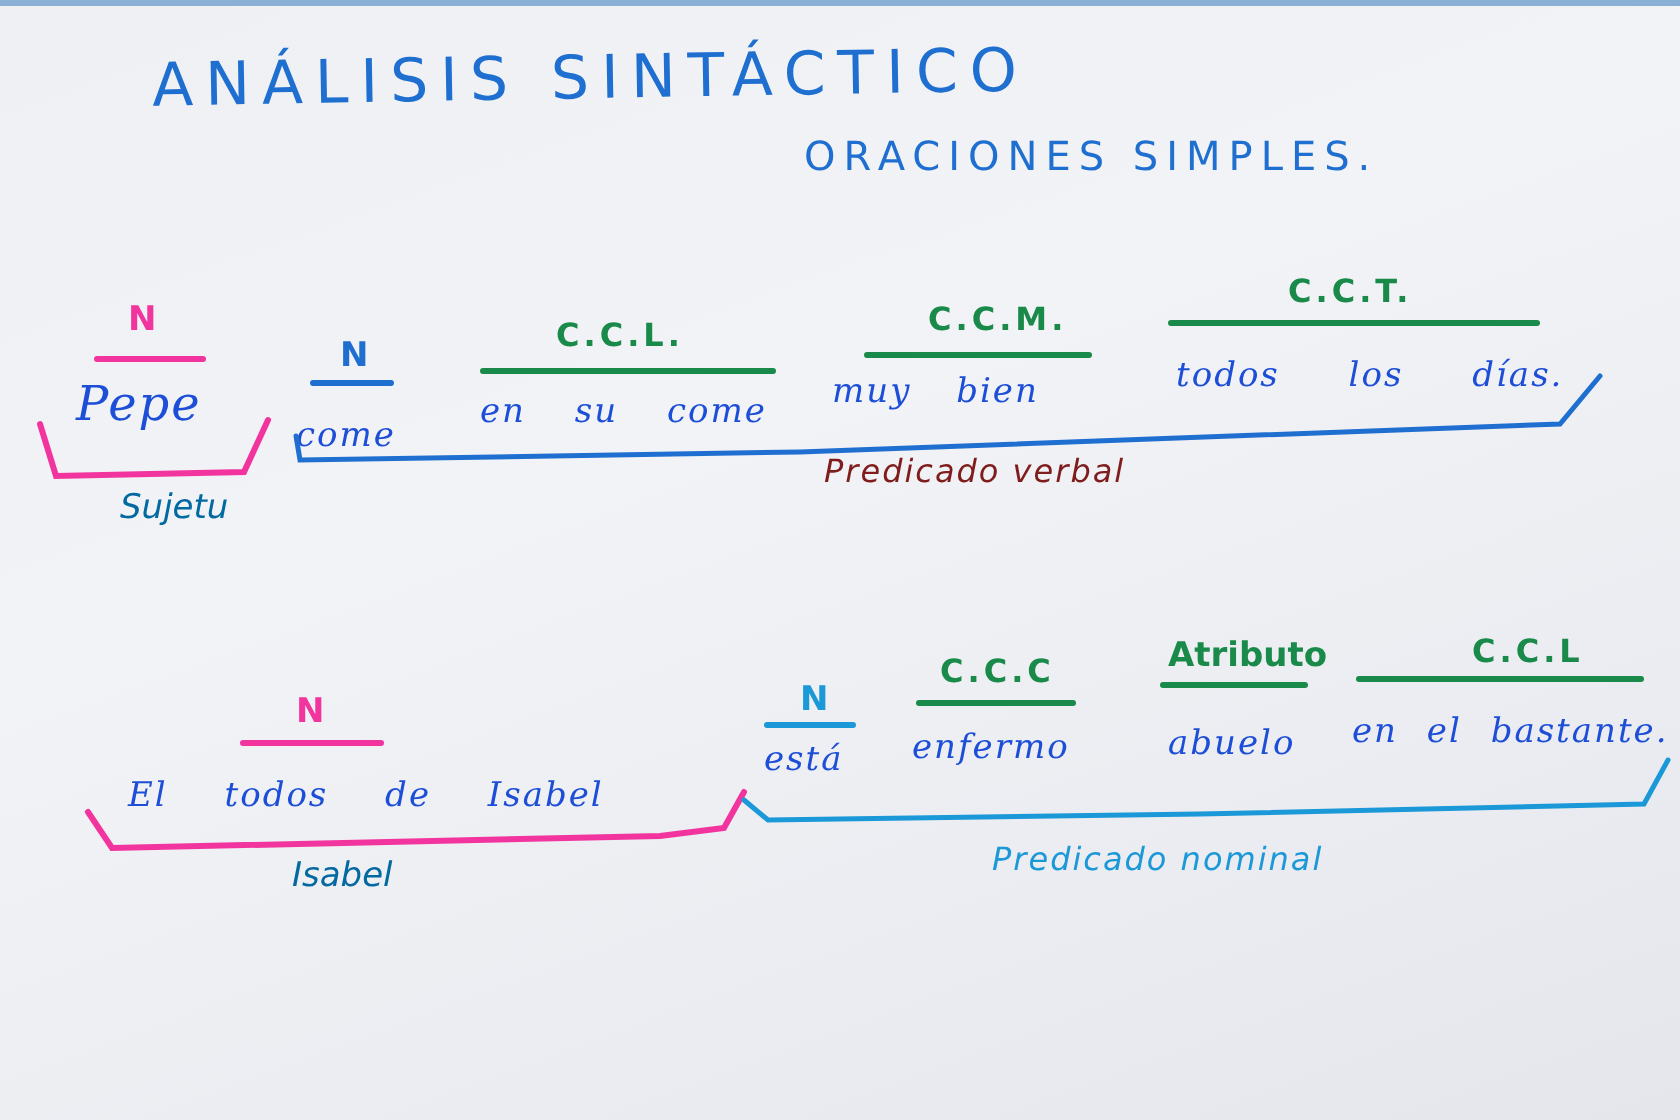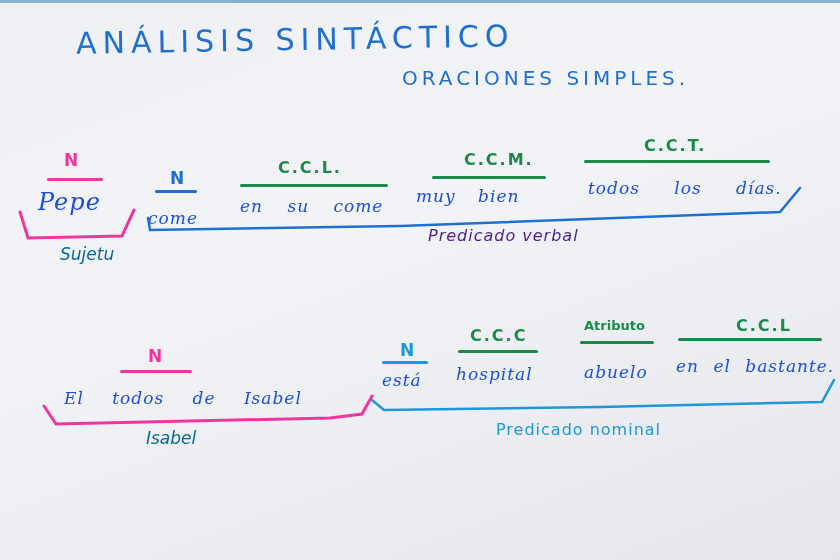--- a/index.html
+++ b/index.html
@@ -12,22 +12,22 @@
   .txt { position:absolute; white-space:nowrap; }
   .title { color:#1f6fd0; font-size:30px; letter-spacing:6px; transform: rotate(-1deg); }
   .subtitle { color:#1f6fd0; font-size:20px; letter-spacing:4px; }
   .word { color:#1d4ed8; font-size:17px; font-family: "DejaVu Serif", serif; font-style: italic; font-weight: 300; letter-spacing:1px;text-align:center; }
   .bigword { font-size:24px; }
   .lbl-pink { color:#f2359e; font-weight:bold; font-size:17px; }
   .lbl-blue { color:#1f6fd0; font-weight:bold; font-size:17px; }
   .lbl-cyan { color:#1a98d8; font-weight:bold; font-size:17px; }
   .lbl-green { color:#1a8a4a; font-weight:bold; font-size:16px; letter-spacing:2px; }
   .cap-pink { color:#0369a1; font-size:17px; font-style: italic; }
-  .cap-blue { color:#4c1d95; font-size:16px; font-style: italic; letter-spacing:1px;margin-left:16px; }
-  .cap-cyan { color:#1a98d8; font-size:16px; letter-spacing:1px; }
+  .cap-blue { color:#7f1d1d; font-size:16px; font-style: italic; letter-spacing:1px; }
+  .cap-cyan { color:#1a98d8; font-size:16px; font-style: italic; letter-spacing:1px; }
   .line { position:absolute; height:3px; border-radius:2px; }
   .pink { background:#f2359e; }
   .blue { background:#1f6fd0; }
   .cyan { background:#1a98d8; }
   .green { background:#1a8a4a; }
   svg.br { position:absolute; left:0; top:0; }
 </style>
 </head>
 <body>
 
@@ -67,23 +67,23 @@
   <div class="line pink" style="left:120px;top:370px;width:72px;"></div>
   <div class="txt word" style="left:64px;top:388px;word-spacing:22px;">El todos de Isabel</div>
   <div class="txt cap-pink" style="left:146px;top:428px;">Isabel</div>
 
   <div class="txt lbl-cyan" style="left:400px;top:340px;">N</div>
   <div class="line cyan" style="left:382px;top:361px;width:46px;"></div>
   <div class="txt word" style="left:382px;top:370px;">está</div>
 
   <div class="txt lbl-green" style="left:470px;top:326px;">C.C.C</div>
   <div class="line green" style="left:458px;top:350px;width:80px;"></div>
-  <div class="txt word" style="left:456px;top:364px;">hospital</div>
+  <div class="txt word" style="left:456px;top:364px;">enfermo</div>
 
-  <div class="txt lbl-green" style="left:584px;top:318px;font-size:13px;letter-spacing:0;">Atributo</div>
+  <div class="txt lbl-green" style="left:584px;top:318px;font-size:17px;letter-spacing:0;">Atributo</div>
   <div class="line green" style="left:580px;top:341px;width:74px;"></div>
   <div class="txt word" style="left:584px;top:362px;">abuelo</div>
 
   <div class="txt lbl-green" style="left:736px;top:316px;">C.C.L</div>
   <div class="line green" style="left:678px;top:338px;width:144px;"></div>
   <div class="txt word" style="left:676px;top:356px;word-spacing:8px;">en el bastante.</div>
 
   <div class="txt cap-cyan" style="left:496px;top:420px;">Predicado nominal</div>
 </div>
 

